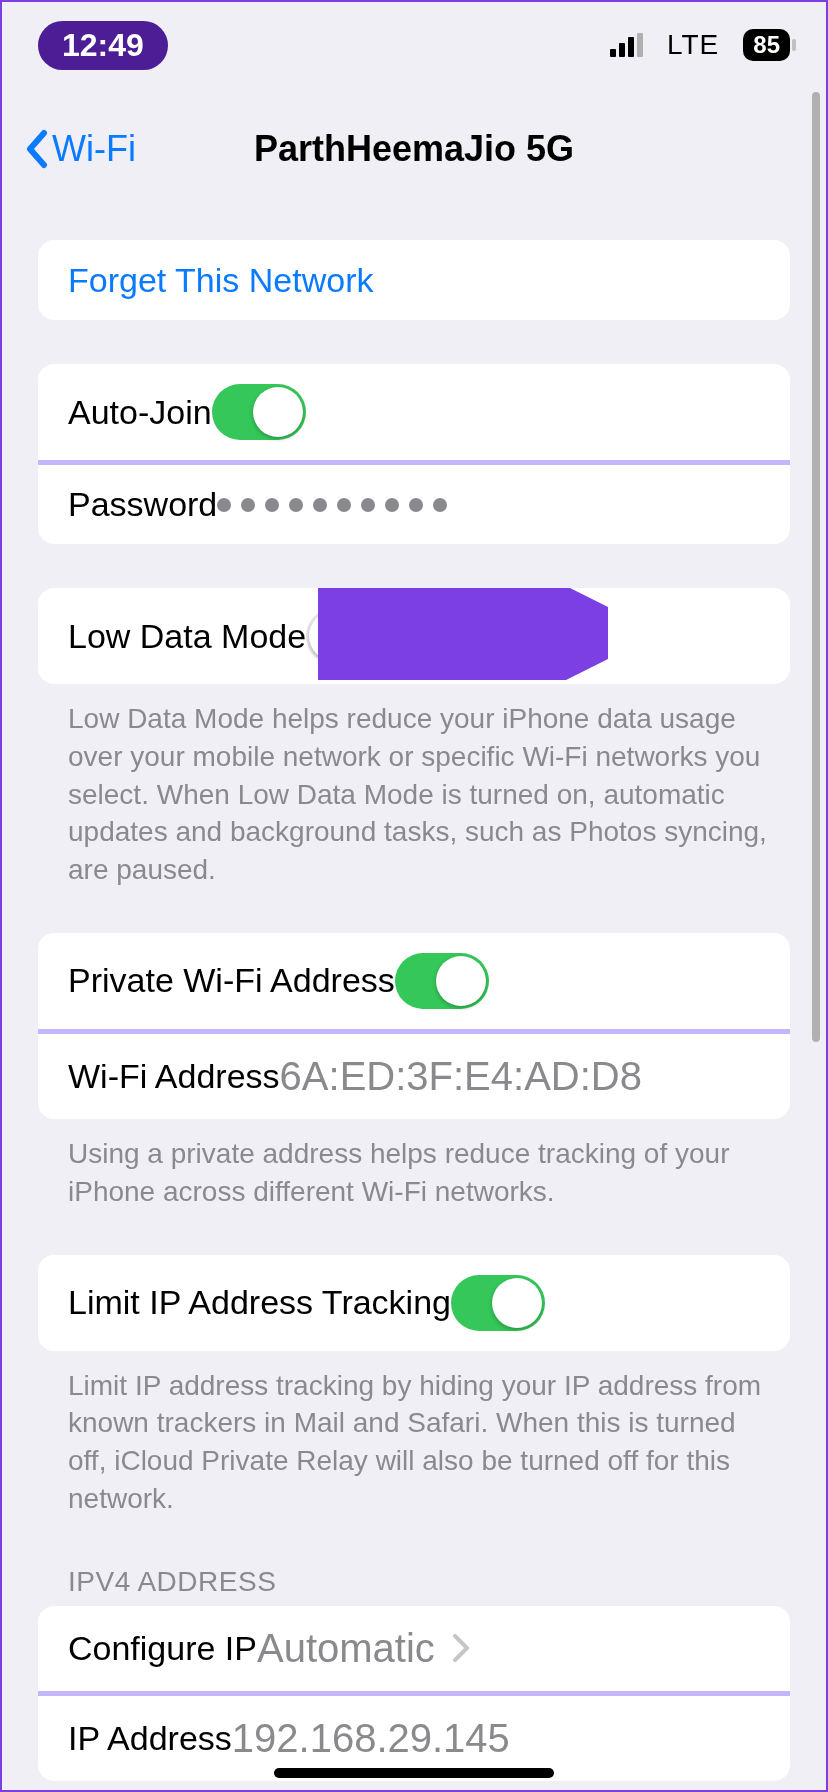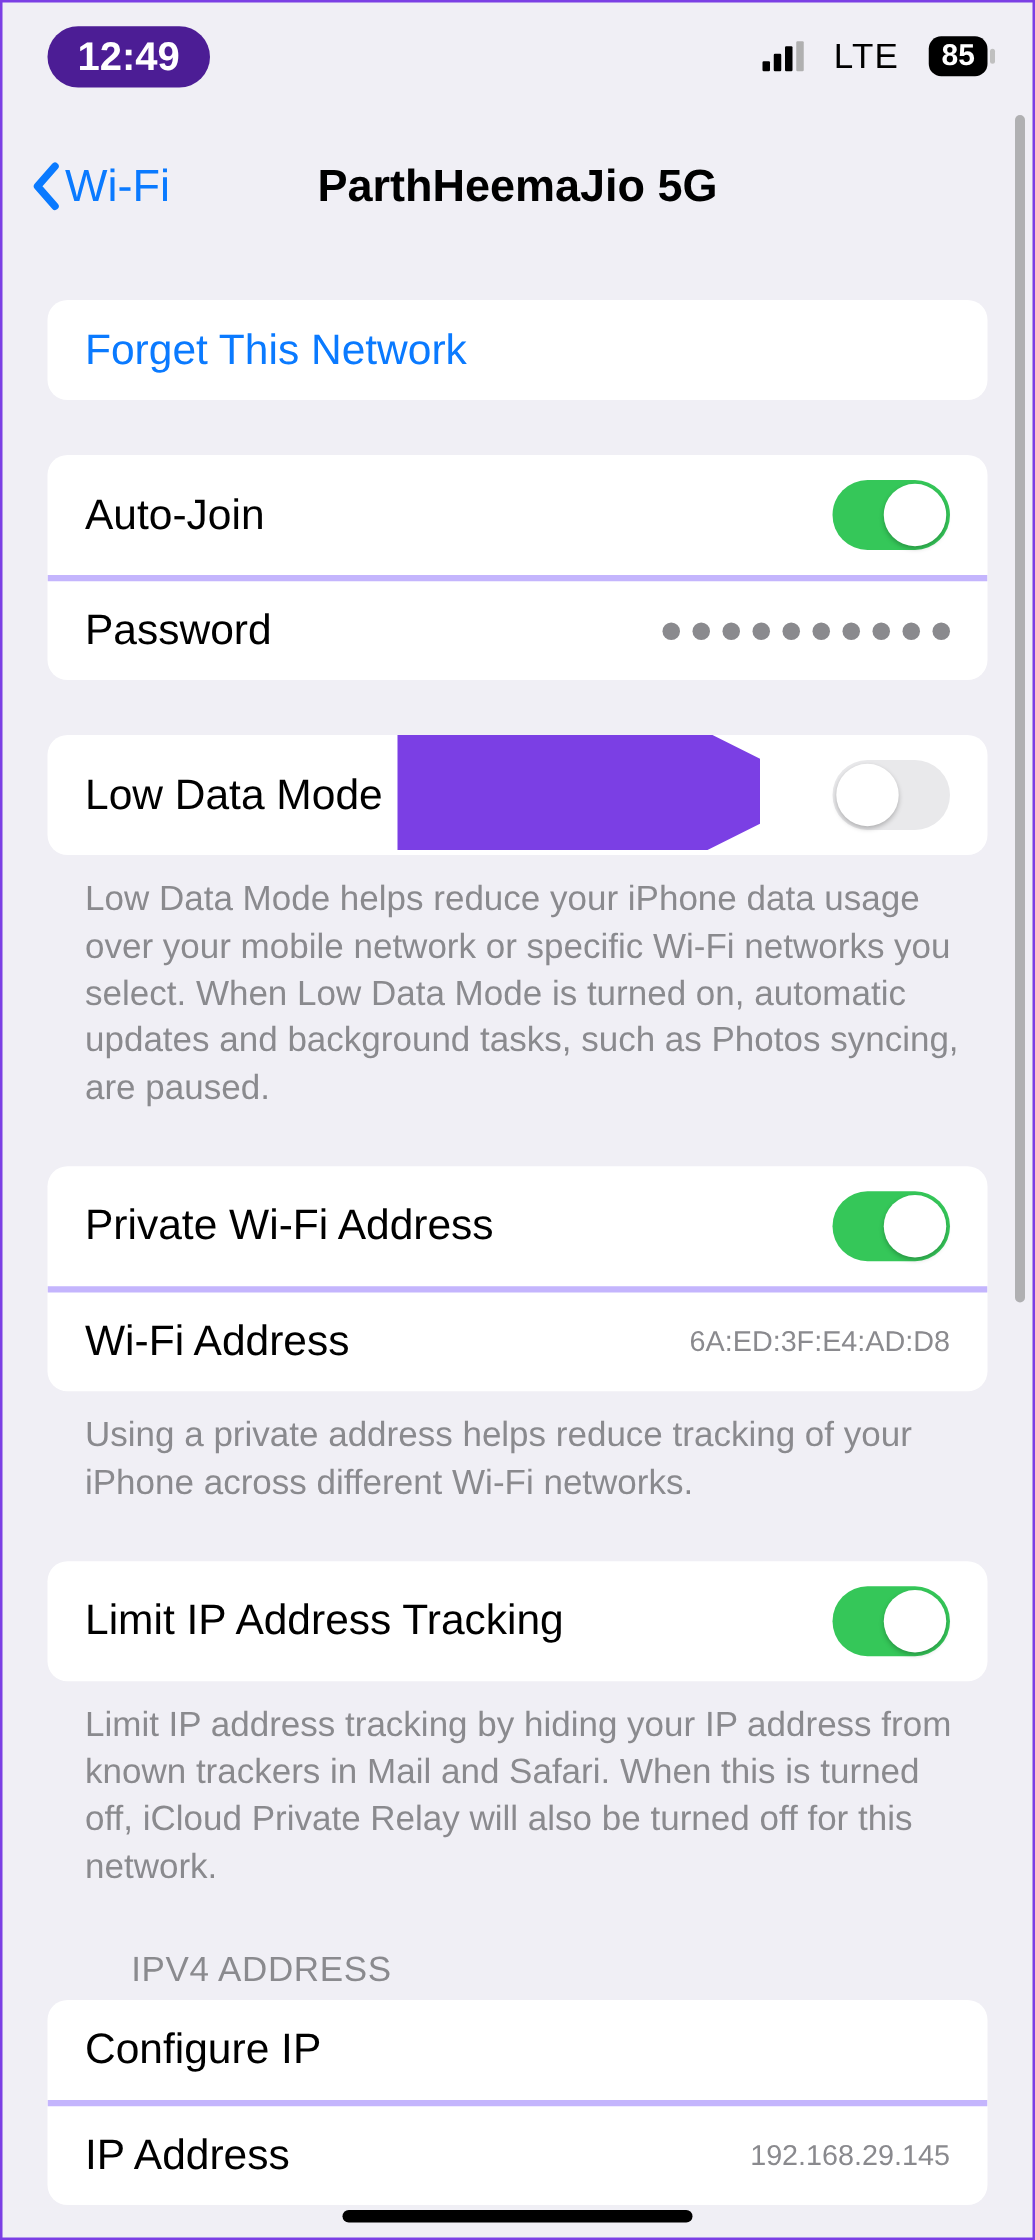--- a/index.html
+++ b/index.html
@@ -66,26 +66,26 @@
 
   
   .content { padding: 0 0 40px 0; }
 
   .group {
     background:#fff; margin:44px 36px 0 36px; border-radius:16px;
     overflow:hidden;
   }
   .group.first { margin-top: 70px; }
   .row {
-    min-height:80px; display:flex; align-items:center; justify-content:space-between;
+    min-height:80px; display:flex; align-items:center; 
     padding:20px 30px; font-size:34px;
   }
   .row + .row { border-top:5px solid #c4b5fd; }
   .row .label { color:#000; }
-  .row .value { color:#8a8a8e; font-size:23px; }
+  .row .value { color:#8a8a8e; font-size:40px; }
   .row.link .label { color:#0a7aff; }
   .row.center { justify-content:flex-start; }
 
   
   .toggle {
     width:94px; height:56px; border-radius:30px; position:relative;
     background:#e9e9eb; flex:0 0 auto;
   }
   .toggle.on { background:#35c759; }
   .toggle .knob {
@@ -100,21 +100,21 @@
   .dots span { width:14px; height:14px; border-radius:50%; background:#8a8a8e; }
 
   
   .footer {
     color:#8a8a8e; font-size:28px; line-height:1.35;
     padding:16px 54px 0 66px;
   }
 
   .section-header {
     color:#8a8a8e; font-size:28px; letter-spacing:0.5px;
-    padding:48px 54px 8px 103px; text-transform:uppercase;
+    padding:48px 54px 8px 66px; text-transform:uppercase;
   }
 
   
   .chevron-right{
     width:16px; height:28px; color:#c6c6c8; margin-left:18px; flex:0 0 auto;
   }
 
   
   .arrow-anno {
     position:absolute; pointer-events:none;
@@ -234,20 +234,26 @@
             <div class="knob"></div>
           </div>
       </div>
     </div>
     <div class="footer">Limit IP address tracking by hiding your IP address from known trackers in Mail and Safari. When this is turned off, iCloud Private Relay will also be turned off for this network.</div>
 
     <div class="section-header">IPV4 ADDRESS</div>
     <div class="group" style="margin-top:0;">
       <div class="row">
         <span class="label">Configure IP</span>
+        <span style="display:flex;align-items:center;">
+          <span class="value">Automatic</span>
+          <svg class="chevron-right" viewBox="0 0 16 28">
+            <polyline points="2,2 14,14 2,26" fill="none" stroke="currentColor" stroke-width="4" stroke-linecap="round" stroke-linejoin="round"></polyline>
+          </svg>
+        </span>
       </div>
       <div class="row">
         <span class="label">IP Address</span>
         <span class="value">192.168.29.145</span>
       </div>
     </div>
 
   </div>
 
   <div class="home-indicator"></div>

